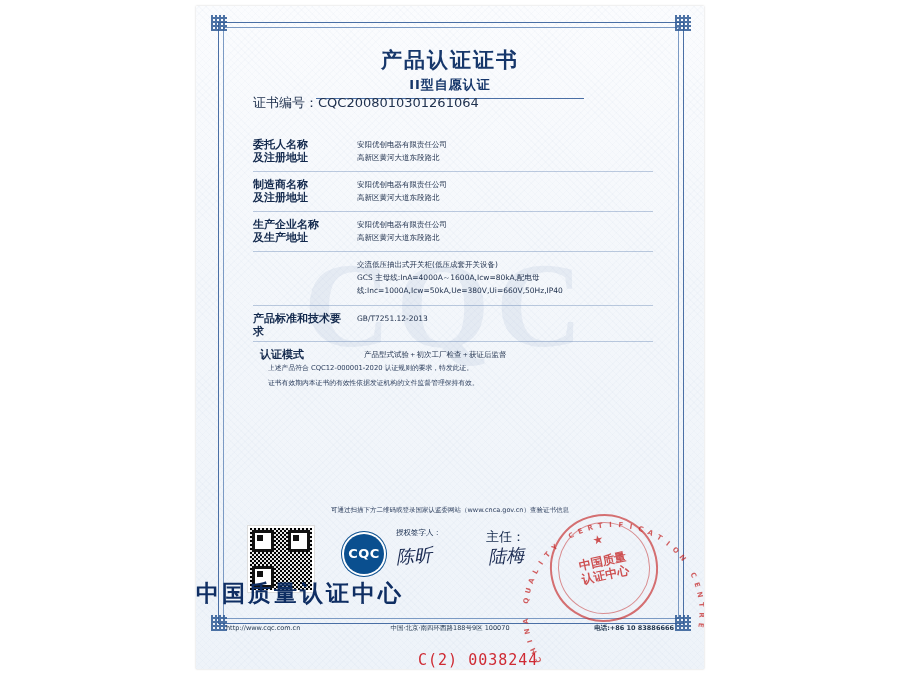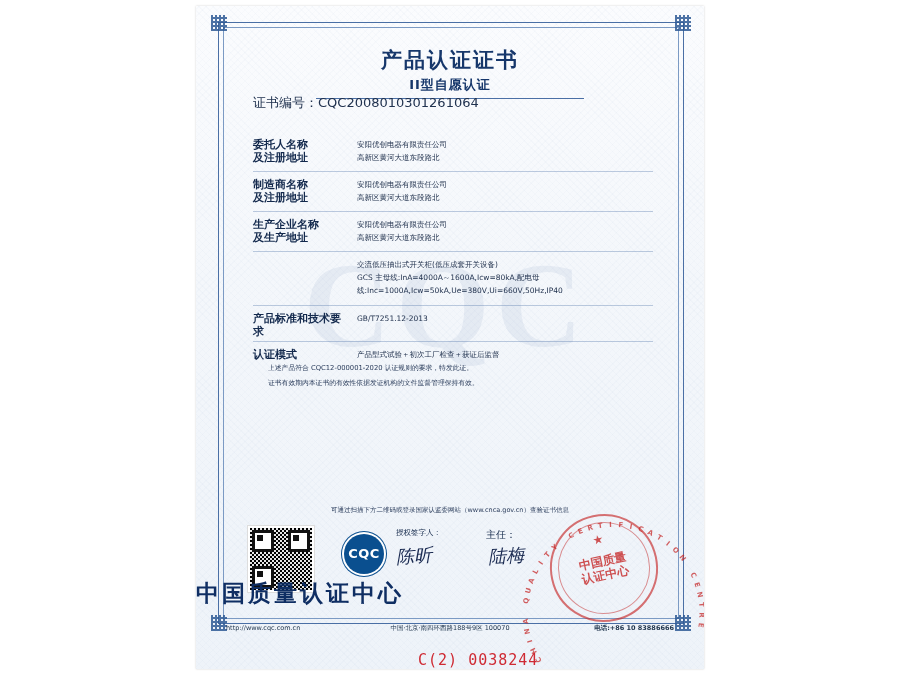--- a/index.html
+++ b/index.html
@@ -242,21 +242,21 @@
   .sig-label-1 {
     position: absolute;
     left: 200px; top: 522px;
     font-size: 7.5px;
     color: #14294b;
     font-family: "DejaVu Sans", sans-serif;
   }
   .sig-label-2 {
     position: absolute;
     left: 290px; top: 522px;
-    font-size: 10px;
+    font-size: 13px;
     color: #14294b;
     font-family: Liberation Sans, sans-serif;
   }
   .sig-1, .sig-2 {
     position: absolute;
     font-family: "Liberation Serif", serif;
     font-size: 18px;
     font-style: italic;
     color: #1b2b52;
     transform: rotate(-4deg);
@@ -422,21 +422,21 @@
       <div class="field-row" style="height:24px;">
         <div class="field-label">
           <div>产品标准和技术要求</div>
         </div>
         <div class="field-value">
           <div>GB/T7251.12-2013</div>
         </div>
         <div class="field-sep"></div>
       </div>
 
-      <div class="field-row no-sep" style="height:24px;">
+      <div class="field-row no-sep" style="height:24px;margin-left:7px;">
         <div class="field-label">
           <div>认证模式</div>
         </div>
         <div class="field-value">
           <div>产品型式试验＋初次工厂检查＋获证后监督</div>
         </div>
 
       </div>
 
     </div>

